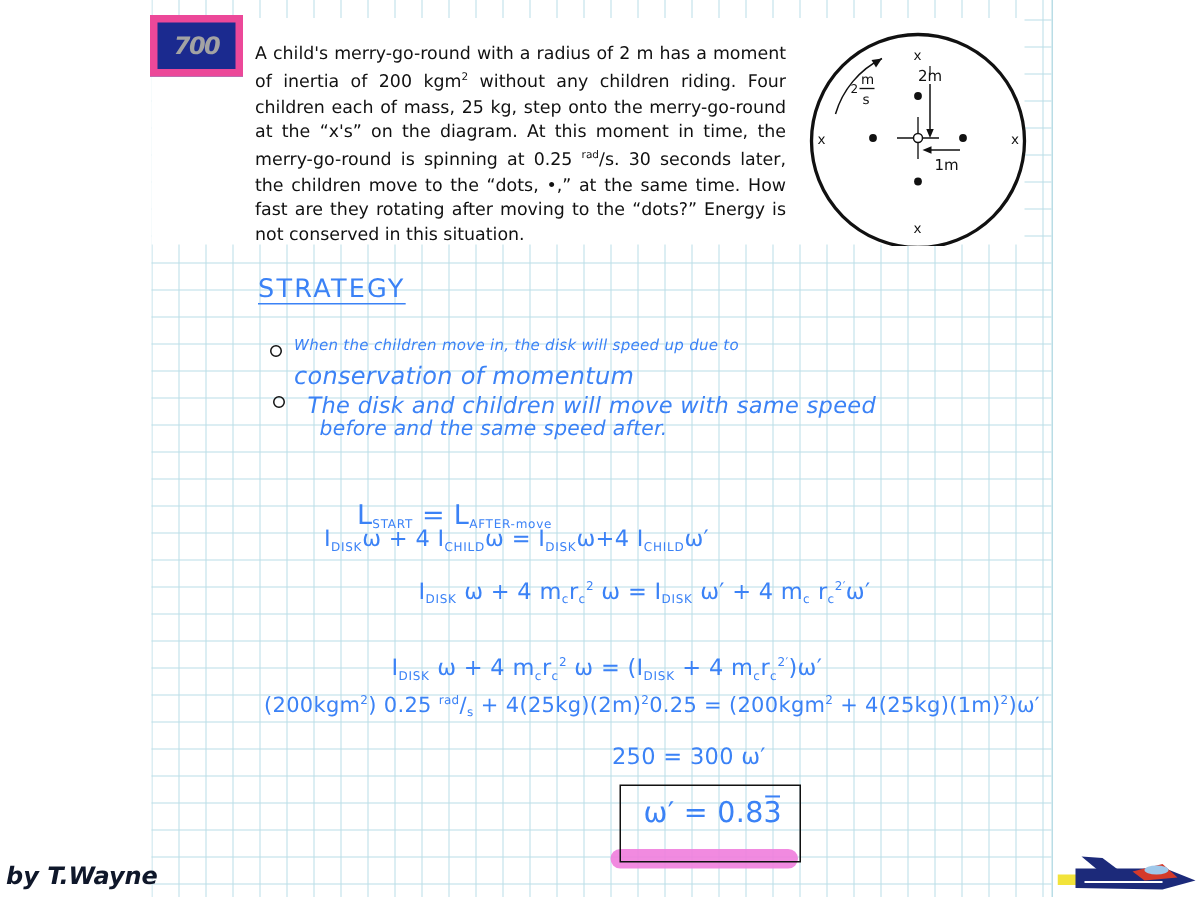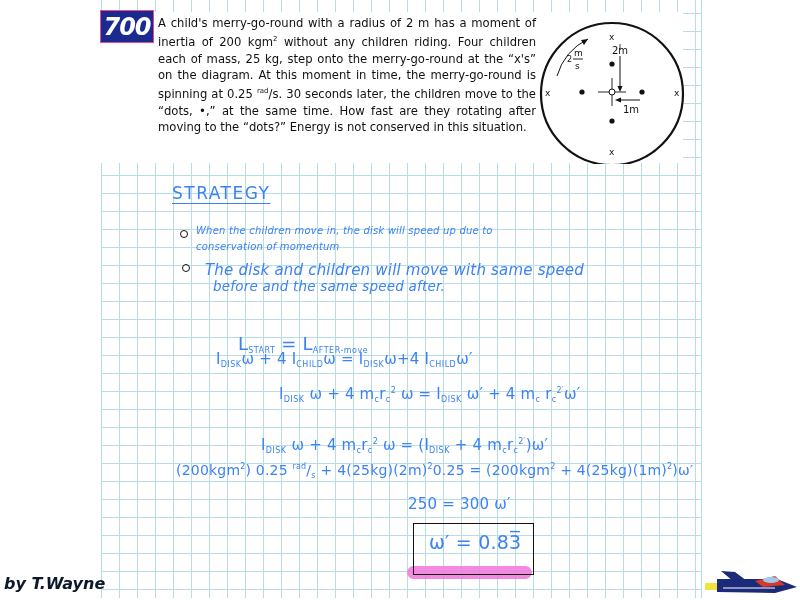--- a/index.html
+++ b/index.html
@@ -10,36 +10,36 @@
     background-image:
       linear-gradient(to right, #b9dde6 1px, transparent 1px),
       linear-gradient(to bottom, #b9dde6 1px, transparent 1px);
     background-size:18px 18px;
     background-position:0 -5px;
     border-right:1px solid #b9dde6;
   }
   .problem-box { position:absolute; left:101px; top:12px; width:582px; height:151px; background:#ffffff; }
   .badge {
     position:absolute; left:100px; top:10px; width:52px; height:31px;
-    background:#1b2a8f; border:1px solid #ec4899; color:#ffffff;
-    font-family:"DejaVu Sans", sans-serif; font-weight:bold; font-style:italic; font-size:24px;
+    background:#1b2a8f; border:5px solid #ec4899; color:#a3a3a3;
+    font-family:"DejaVu Sans", sans-serif; font-weight:bold; font-style:italic; font-size:16px;
     display:flex; align-items:center; justify-content:center; letter-spacing:-1px;
   }
   .problem-text {
     position:absolute; left:158px; top:15px; width:378px;
     font-family:"DejaVu Sans", sans-serif; font-size:11.6px; line-height:16.4px; color:#111; text-align:justify;
   }
-  .problem-text p { margin:0; }
+  .problem-text p { margin:12px; }
   .problem-text sup, .problem-text .small { font-size:7px; }
   .diagram { position:absolute; left:536px; top:14px; width:150px; height:150px; }
   .hand { font-family:"DejaVu Sans", sans-serif; color:#3b82f6; position:absolute; white-space:nowrap; font-style:italic; letter-spacing:0.2px; }
   .strategy { left:172px; top:183px; font-size:17px; text-decoration:underline; text-underline-offset:4px; letter-spacing:1.5px; font-style:normal; }
   .bullet-dot { position:absolute; width:6px; height:6px; border:1.4px solid #111; border-radius:50%; }
   .b1 { left:196px; top:225px; font-size:10px; }
-  .b1b { left:196px; top:241px; font-size:10px; }
+  .b1b { left:196px; top:241px; font-size:16px; }
   .b2 { left:205px; top:261px; font-size:15px; }
   .b2b { left:213px; top:278px; font-size:13.5px; }
   .eq { font-size:15px; font-style:normal; }
   .eq sub { font-size:8px; letter-spacing:0.5px; vertical-align:-3px; }
   .eq sup { font-size:8px; }
   .answer-box { position:absolute; left:413px; top:523px; width:119px; height:50px; border:1.5px solid #111; }
   .highlight { position:absolute; left:407px; top:566px; width:125px; height:13px; background:#f07ddd; border-radius:7px; opacity:0.9; }
   .answer { left:429px; top:531px; font-size:19px; font-style:normal; }
   .credit { position:absolute; left:4px; top:574px; font-family:"DejaVu Sans", sans-serif; font-weight:bold; font-style:italic; font-size:16px; color:#0f172a; }
   .jet { position:absolute; left:705px; top:563px; width:95px; height:36px; }

